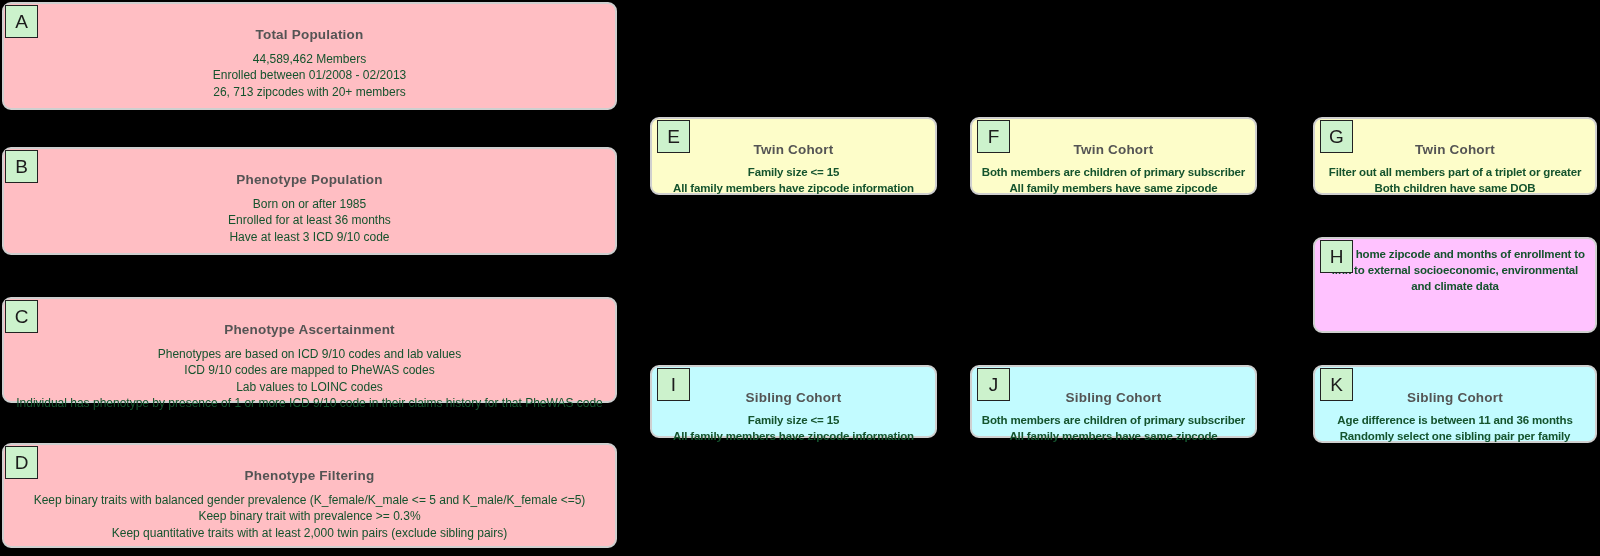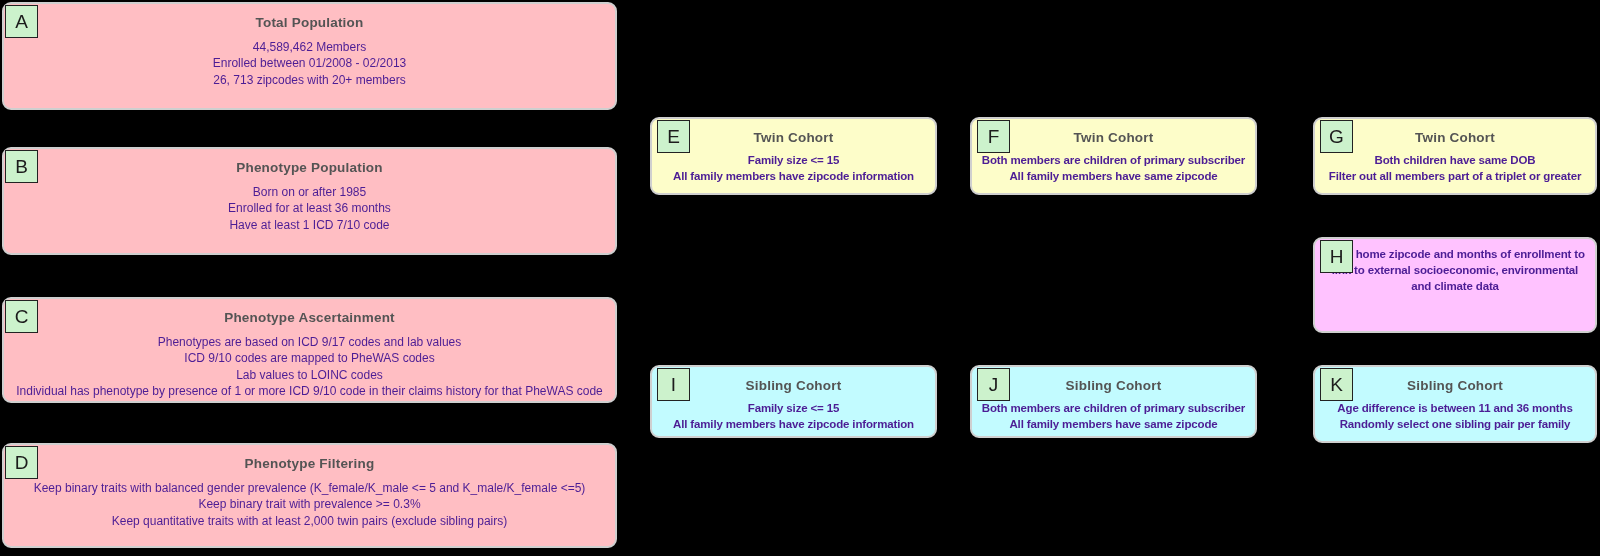--- a/index.html
+++ b/index.html
@@ -38,30 +38,30 @@
     box-sizing: border-box;
     display: flex;
     align-items: center;
     justify-content: center;
     font-size: 19px;
     color: #1c1c1c;
   }
   .narrow .label { left: 5px; top: 1px; }
 
   .title {
-    margin-top: 11px;
+    margin-top: 23px;
     font-size: 13.5px;
     font-weight: bold;
     color: #545454;
     letter-spacing: 0.2px;
   }
   .body {
     margin-top: 9px;
     font-size: 12px;
-    color: #4c1d95;
+    color: #14532d;
     line-height: 16.4px;
   }
   .narrow .body {
     font-size: 11.5px;
     letter-spacing: -0.15px;
     line-height: 15.8px;
     margin-top: 8px;
     font-weight: bold;
   }
   .pos-h .body { padding: 0 10px; }
@@ -97,31 +97,31 @@
   </div>
 
   <div class="box pink pos-b">
     <div class="label">
         <span>B</span>
       </div>
     <div class="title">Phenotype Population</div>
     <div class="body">
       <div class="line">Born on or after 1985</div>
       <div class="line">Enrolled for at least 36 months</div>
-      <div class="line">Have at least 1 ICD 7/10 code</div>
+      <div class="line">Have at least 3 ICD 9/10 code</div>
     </div>
   </div>
 
   <div class="box pink pos-c">
     <div class="label">
         <span>C</span>
       </div>
     <div class="title">Phenotype Ascertainment</div>
     <div class="body">
-      <div class="line">Phenotypes are based on ICD 9/17 codes and lab values</div>
+      <div class="line">Phenotypes are based on ICD 9/10 codes and lab values</div>
       <div class="line">ICD 9/10 codes are mapped to PheWAS codes</div>
       <div class="line">Lab values to LOINC codes</div>
       <div class="line">Individual has phenotype by presence of 1 or more ICD 9/10 code in their claims history for that PheWAS code</div>
     </div>
   </div>
 
   <div class="box pink pos-d">
     <div class="label">
         <span>D</span>
       </div>
@@ -154,22 +154,22 @@
       <div class="line">All family members have same zipcode</div>
     </div>
   </div>
 
   <div class="box yellow narrow pos-g">
     <div class="label">
         <span>G</span>
       </div>
     <div class="title">Twin Cohort</div>
     <div class="body">
+      <div class="line">Filter out all members part of a triplet or greater</div>
       <div class="line">Both children have same DOB</div>
-      <div class="line">Filter out all members part of a triplet or greater</div>
     </div>
   </div>
 
   <div class="box magenta narrow pos-h">
     <div class="label">
         <span>H</span>
       </div>
     <div class="body">
       <div class="line">Used home zipcode and months of enrollment to link to external socioeconomic, environmental and climate data</div>
     </div>

